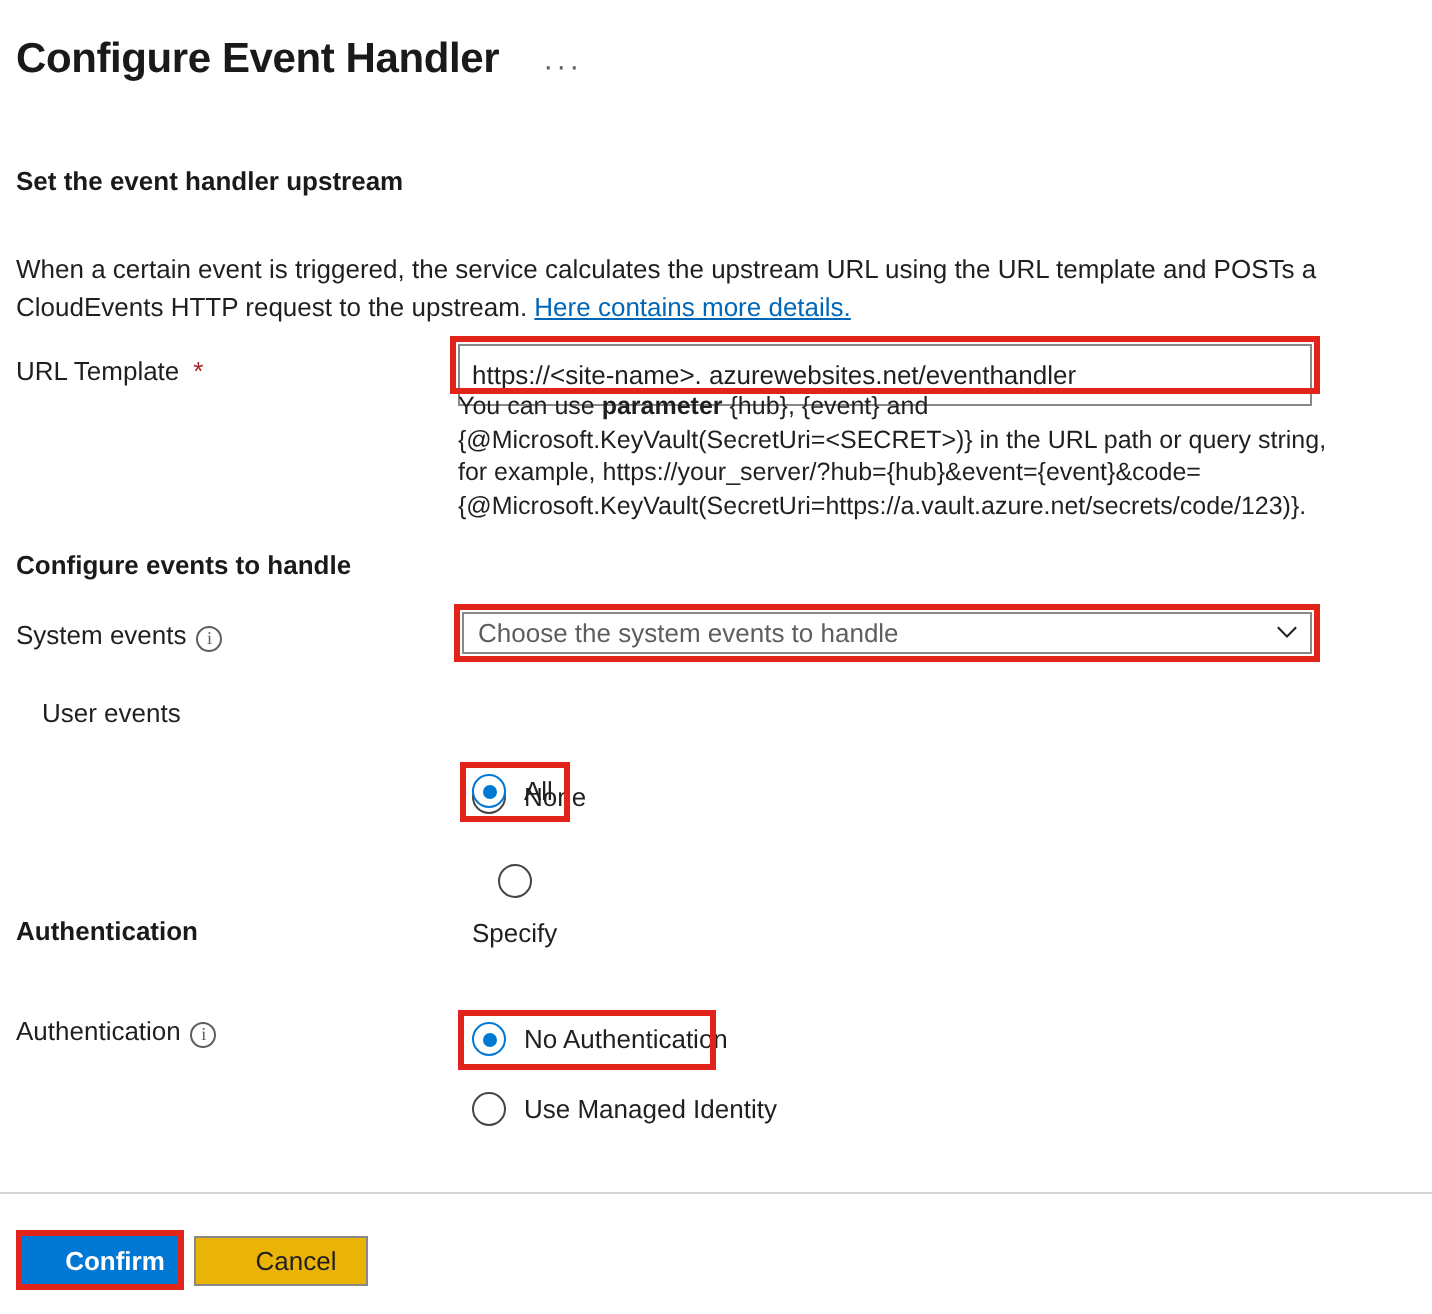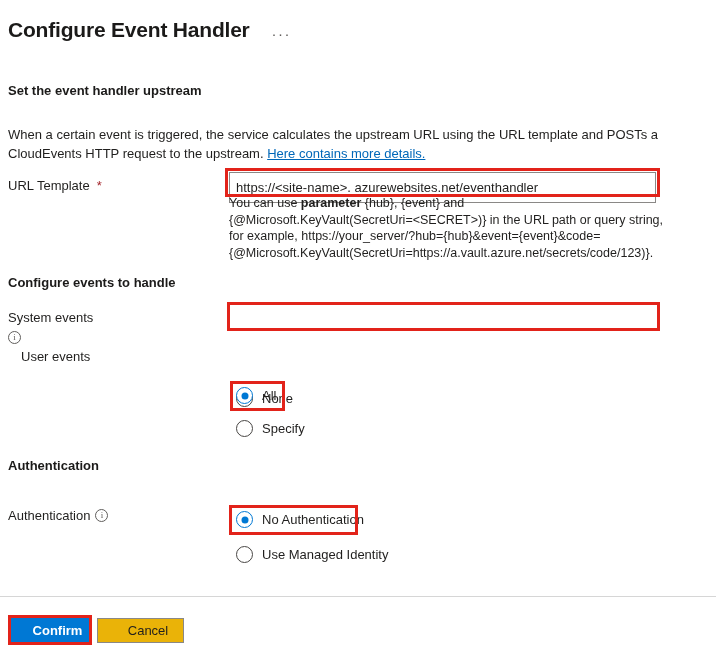--- a/index.html
+++ b/index.html
@@ -37,24 +37,24 @@
   .intro {
     position: absolute; left: 8px; top: 125px; width: 660px;
     font-size: 13px; line-height: 19px; color: #201f1e;
   }
   .link { color: #0067b8; text-decoration: underline; cursor: pointer; }
 
   
   .flabel {
     position: absolute; left: 8px;
     font-size: 13px; color: #201f1e;
-    display: flex; align-items: flex-start; gap: 5px;
+    display: flex; align-items: flex-end; gap: 5px;
   }
   #lbl-url  { top: 178px; }
-  #lbl-sys  { top: 310px; flex-direction: column; }
+  #lbl-sys  { top: 310px; }
   #lbl-user { top: 349px; margin-left: 13px; }
   #lbl-auth { top: 508px; }
   .req { color: #a4262c; font-size: 13px; margin-left: 2px; }
 
   .info-icon {
     display: inline-block; width: 13px; height: 13px;
     border: 1px solid #605e5c; border-radius: 50%;
     font-size: 9px; line-height: 11px; text-align: center;
     color: #605e5c; font-family: "Liberation Serif", serif;
     position: relative; top: 1px;
@@ -95,21 +95,21 @@
   .dropdown .dd-text { font-size: 13px; color: #605e5c; line-height: 19px; }
   .chev { width: 11px; height: 11px; position: relative; top: -1px; }
 
   
   .radio-row {
     position: absolute; left: 236px;
     display: flex; align-items: center; gap: 9px; cursor: pointer;
   }
   #r-none    { top: 354px; margin-top: 36px; }
   #r-all     { top: 387px; }
-  #r-specify { top: 420px; }
+  #r-specify { top: 432px; flex-direction: column; }
   #r-noauth  { top: 511px; }
   #r-managed { top: 546px; }
 
   .radio {
     width: 17px; height: 17px; border-radius: 50%;
     border: 1.3px solid #484644; background: #fff;
     display: inline-block; position: relative; flex: 0 0 auto;
   }
   .radio.checked { border-color: #0078d4; border-width: 1.3px; }
   .radio.checked::after {
@@ -169,20 +169,26 @@
     <div>for example, https://your_server/?hub={hub}&amp;event={event}&amp;code=</div>
     <div>{@Microsoft.KeyVault(SecretUri=https://a.vault.azure.net/secrets/code/123)}.</div>
   </div>
 
   <div class="sec-head" id="sec-events">Configure events to handle</div>
 
   <div class="flabel" id="lbl-sys">
     <span>System events</span>
     <span class="info-icon">i</span>
   </div>
+  <div class="dropdown">
+    <span class="dd-text">Choose the system events to handle</span>
+    <svg class="chev" viewBox="0 0 12 12">
+      <polyline points="1,4 6,9 11,4" fill="none" stroke="#201f1e" stroke-width="1.1"></polyline>
+    </svg>
+  </div>
   <div class="redbox" id="rb-sys"></div>
 
   <div class="flabel" id="lbl-user">
     <span>User events</span>
   </div>
 
   <div class="radio-row" id="r-none">
     <span class="radio"></span>
     <span class="radio-label">None</span>
   </div>

